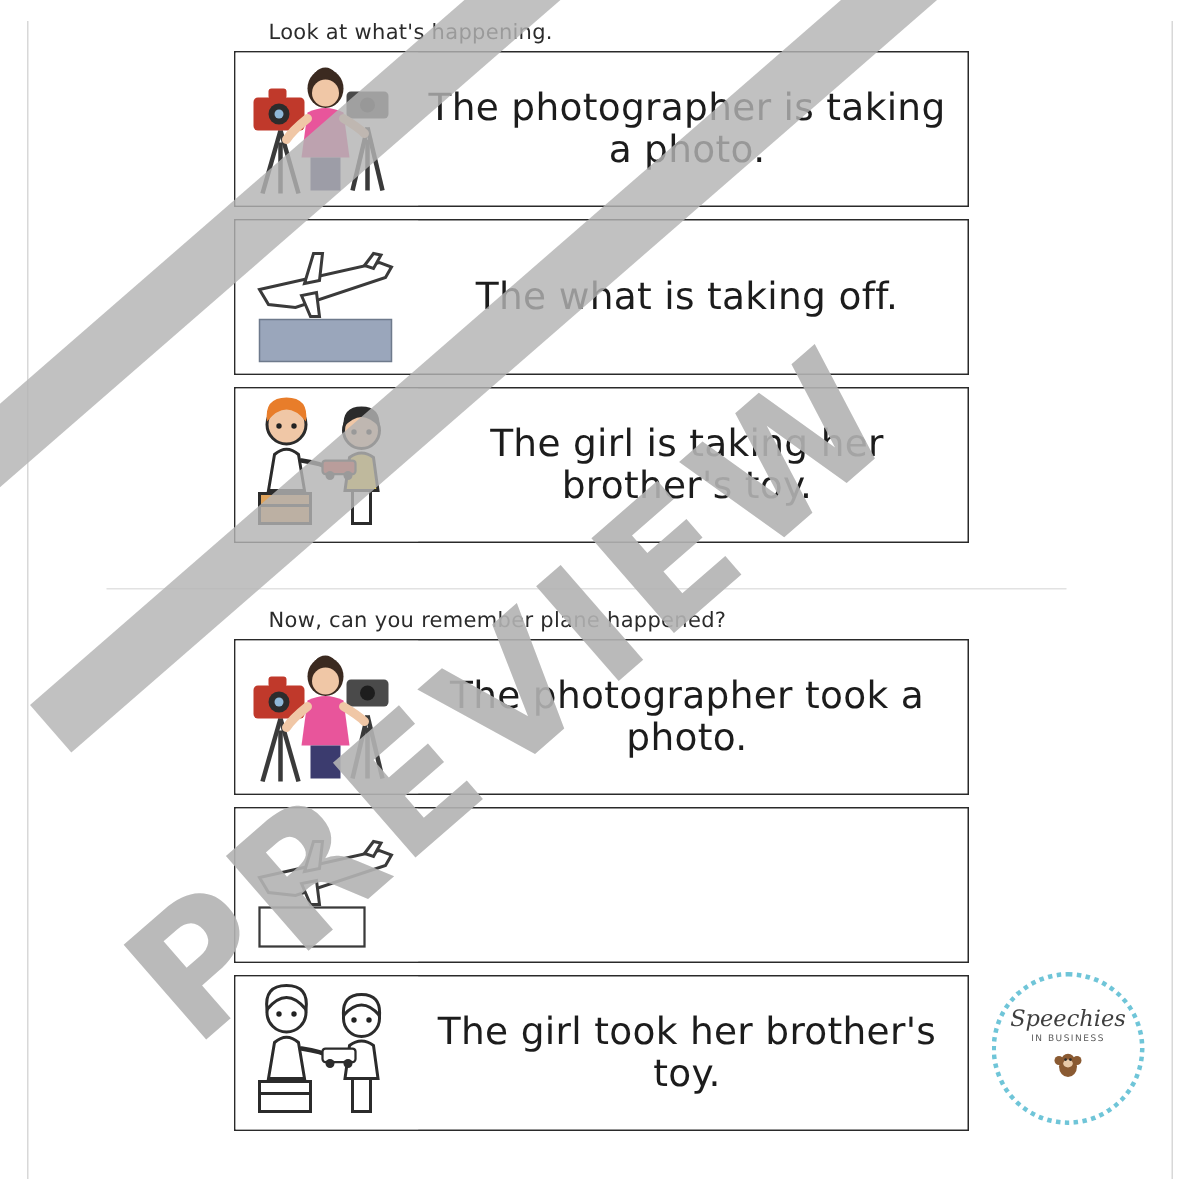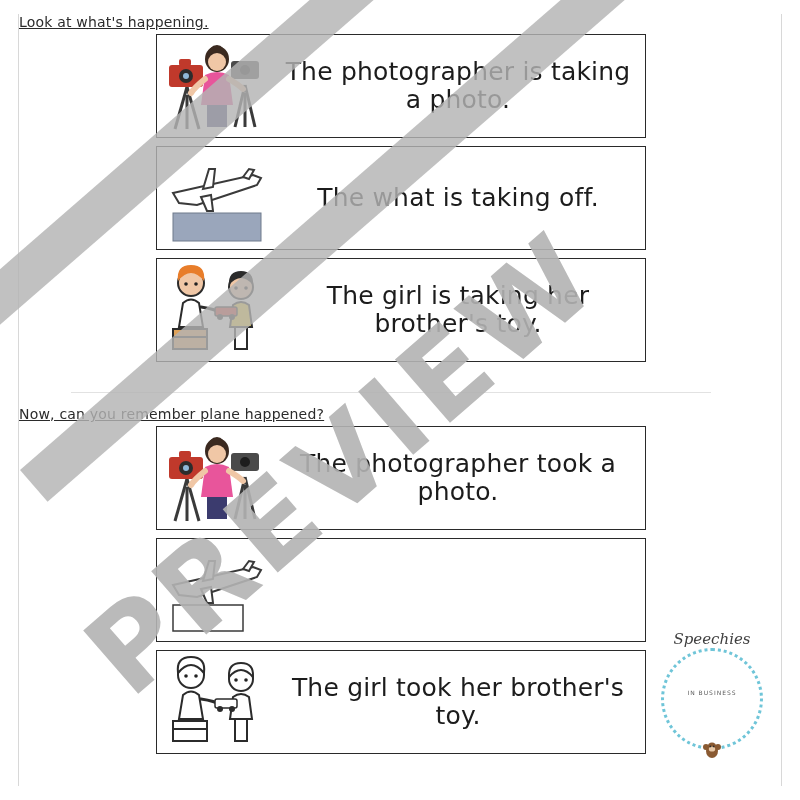--- a/index.html
+++ b/index.html
@@ -31,23 +31,23 @@
   .section {
     position: absolute;
     left: 0;
     width: 100%;
   }
 
   .section-title {
     font-size: 14px;
     color: #2b2b2b;
     letter-spacing: .2px;
+    margin-left: 160px;
     margin-bottom: 4px;
     font-family: "DejaVu Sans", sans-serif;
-    text-decoration: underline;
   }
 
   .divider {
     position: absolute;
     left: 52px;
     width: 640px;
     border-top: 1px solid #e2e2e2;
   }
 
   
@@ -131,21 +131,20 @@
     width: 96px;
     height: 96px;
     border-radius: 50%;
     background: #ffffff;
     border: 3px dotted #6fc5d8;
     display: flex;
     flex-direction: column;
     align-items: center;
     justify-content: center;
     text-align: center;
-    gap: 40px;
   }
   .logo .brand {
     font-family: "DejaVu Serif", serif;
     font-style: italic;
     font-size: 15px;
     color: #3f3f3f;
     line-height: 1;
   }
   .logo .brand-sub {
     font-size: 6px;

